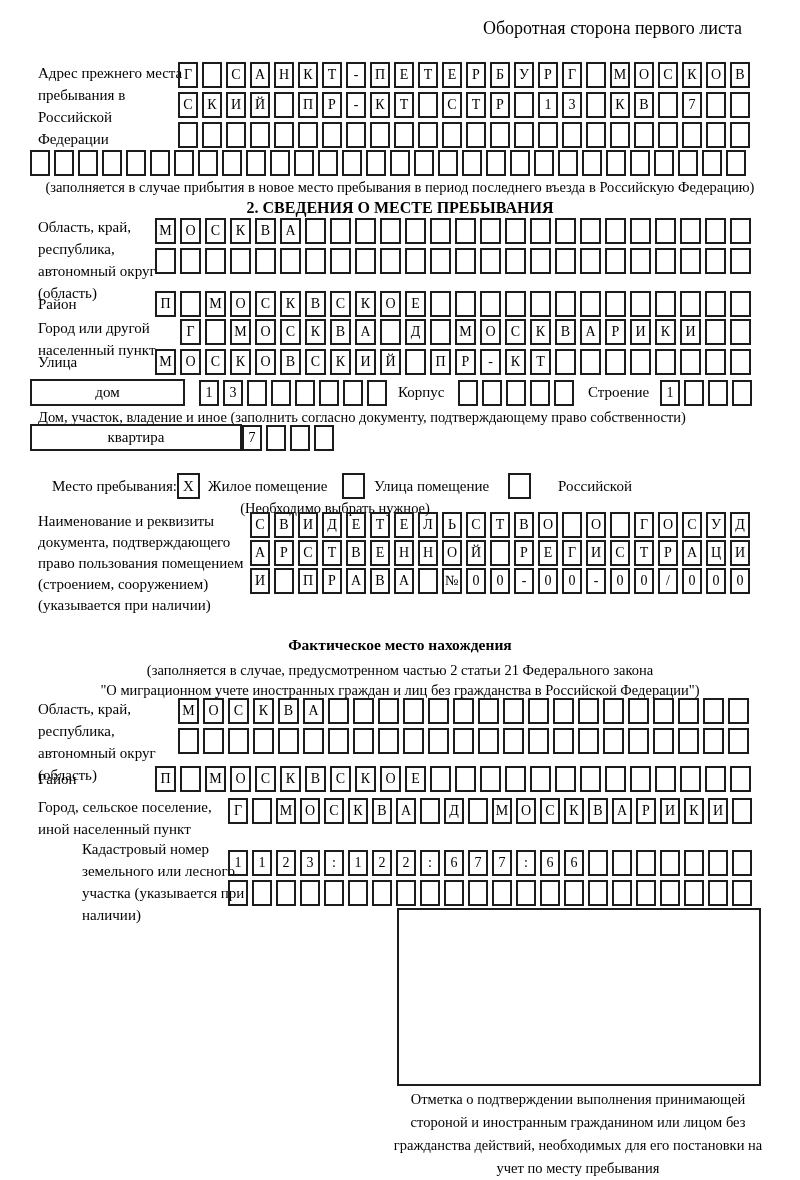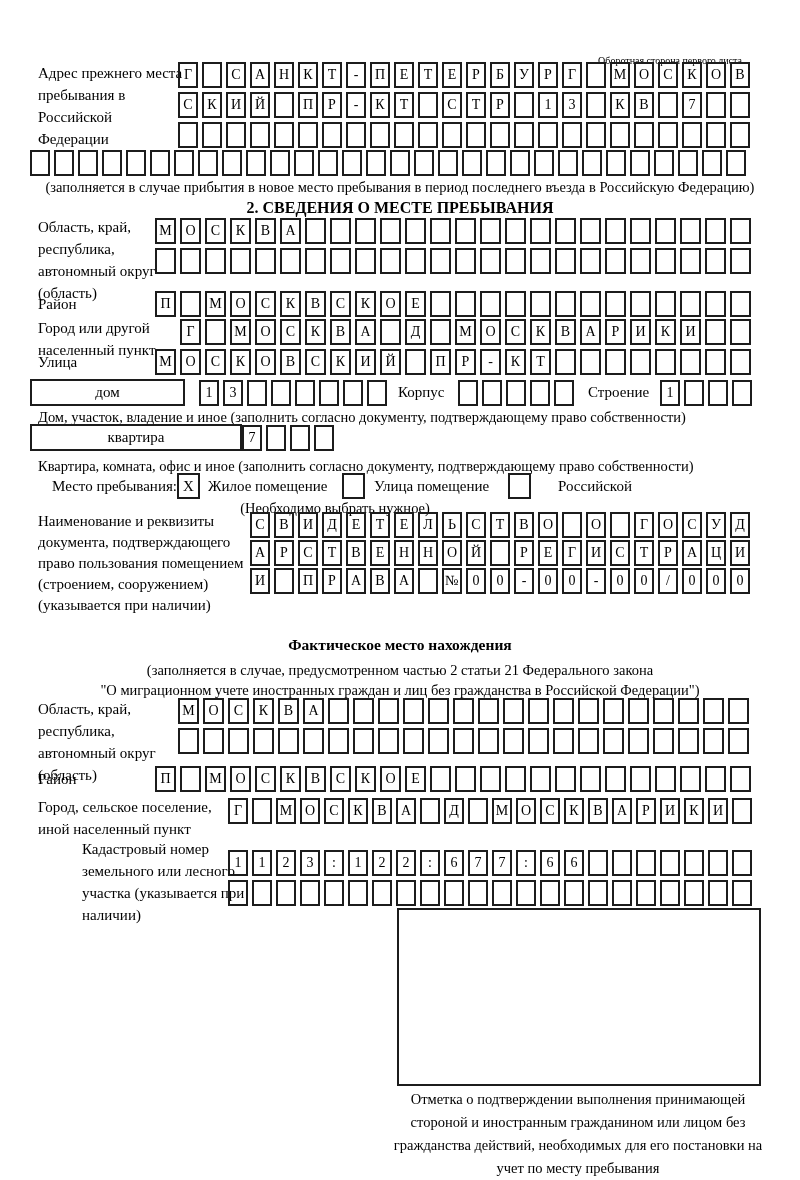--- a/index.html
+++ b/index.html
@@ -36,21 +36,21 @@
   }
   .stamp{border:2px solid #1c1c1c;background:#fff;}
   .title2{font-size:16px;font-weight:bold;}
   .note-sm{font-size:14.5px;line-height:20px;}
 </style>
 </head>
 <body>
 
 <div class="page">
 
-  <div class="abs" style="top:18px;right:58px;font-size:10px;margin-top:37px;">Оборотная сторона первого листа</div>
+  <div class="abs" style="top:18px;right:58px;font-size:18px;">Оборотная сторона первого листа</div>
 
   <div class="abs lbl" style="top:62px;left:38px;width:145px;">Адрес прежнего места пребывания в Российской Федерации</div>
   <div class="abs cells" style="top:62px;left:178px;"><span class="cell">Г</span><span class="cell"></span><span class="cell">С</span><span class="cell">А</span><span class="cell">Н</span><span class="cell">К</span><span class="cell">Т</span><span class="cell">-</span><span class="cell">П</span><span class="cell">Е</span><span class="cell">Т</span><span class="cell">Е</span><span class="cell">Р</span><span class="cell">Б</span><span class="cell">У</span><span class="cell">Р</span><span class="cell">Г</span><span class="cell"></span><span class="cell">М</span><span class="cell">О</span><span class="cell">С</span><span class="cell">К</span><span class="cell">О</span><span class="cell">В</span></div>
   <div class="abs cells" style="top:92px;left:178px;"><span class="cell">С</span><span class="cell">К</span><span class="cell">И</span><span class="cell">Й</span><span class="cell"></span><span class="cell">П</span><span class="cell">Р</span><span class="cell">-</span><span class="cell">К</span><span class="cell">Т</span><span class="cell"></span><span class="cell">С</span><span class="cell">Т</span><span class="cell">Р</span><span class="cell"></span><span class="cell">1</span><span class="cell">3</span><span class="cell"></span><span class="cell">К</span><span class="cell">В</span><span class="cell"></span><span class="cell">7</span><span class="cell"></span><span class="cell"></span></div>
   <div class="abs cells" style="top:122px;left:178px;"><span class="cell"></span><span class="cell"></span><span class="cell"></span><span class="cell"></span><span class="cell"></span><span class="cell"></span><span class="cell"></span><span class="cell"></span><span class="cell"></span><span class="cell"></span><span class="cell"></span><span class="cell"></span><span class="cell"></span><span class="cell"></span><span class="cell"></span><span class="cell"></span><span class="cell"></span><span class="cell"></span><span class="cell"></span><span class="cell"></span><span class="cell"></span><span class="cell"></span><span class="cell"></span><span class="cell"></span></div>
   <div class="abs cells" style="top:150px;left:30px;"><span class="cell"></span><span class="cell"></span><span class="cell"></span><span class="cell"></span><span class="cell"></span><span class="cell"></span><span class="cell"></span><span class="cell"></span><span class="cell"></span><span class="cell"></span><span class="cell"></span><span class="cell"></span><span class="cell"></span><span class="cell"></span><span class="cell"></span><span class="cell"></span><span class="cell"></span><span class="cell"></span><span class="cell"></span><span class="cell"></span><span class="cell"></span><span class="cell"></span><span class="cell"></span><span class="cell"></span><span class="cell"></span><span class="cell"></span><span class="cell"></span><span class="cell"></span><span class="cell"></span><span class="cell"></span></div>
   <div class="abs ctr cap" style="top:179px;">(заполняется в случае прибытия в новое место пребывания в период последнего въезда в Российскую Федерацию)</div>
 
   <div class="abs ctr title2" style="top:199px;">2. СВЕДЕНИЯ О МЕСТЕ ПРЕБЫВАНИЯ</div>
 
@@ -74,21 +74,20 @@
     <span class="abs cells" style="left:458px;top:1px;"><span class="cell"></span><span class="cell"></span><span class="cell"></span><span class="cell"></span><span class="cell"></span></span>
     <span class="abs lbl" style="left:588px;top:2px;">Строение</span>
     <span class="abs cells" style="left:660px;top:1px;"><span class="cell">1</span><span class="cell"></span><span class="cell"></span><span class="cell"></span></span>
   </div>
   <div class="abs cap" style="top:409px;left:38px;">Дом, участок, владение и иное (заполнить согласно документу, подтверждающему право собственности)</div>
 
   <div class="abs" style="top:424px;left:0;width:800px;height:28px;">
     <span class="abs wbox" style="left:30px;width:212px;">квартира</span>
     <span class="abs cells" style="left:242px;top:1px;"><span class="cell">7</span><span class="cell"></span><span class="cell"></span><span class="cell"></span></span>
   </div>
-  <div class="abs cap" style="top:458px;left:38px;">Квартира, комната, офис и иное (заполнить согласно документу, подтверждающему право собственности)</div>
 
   <div class="abs" style="top:473px;left:0;width:800px;height:28px;">
     <span class="abs lbl" style="left:52px;top:2px;">Место пребывания:</span>
     <span class="abs chk" style="left:177px;">X</span>
     <span class="abs lbl" style="left:208px;top:2px;">Жилое помещение</span>
     <span class="abs chk" style="left:342px;"></span>
     <span class="abs lbl" style="left:374px;top:2px;">Улица помещение</span>
     <span class="abs chk" style="left:508px;"></span>
     <span class="abs lbl" style="left:558px;top:2px;">Российской</span>
   </div>

